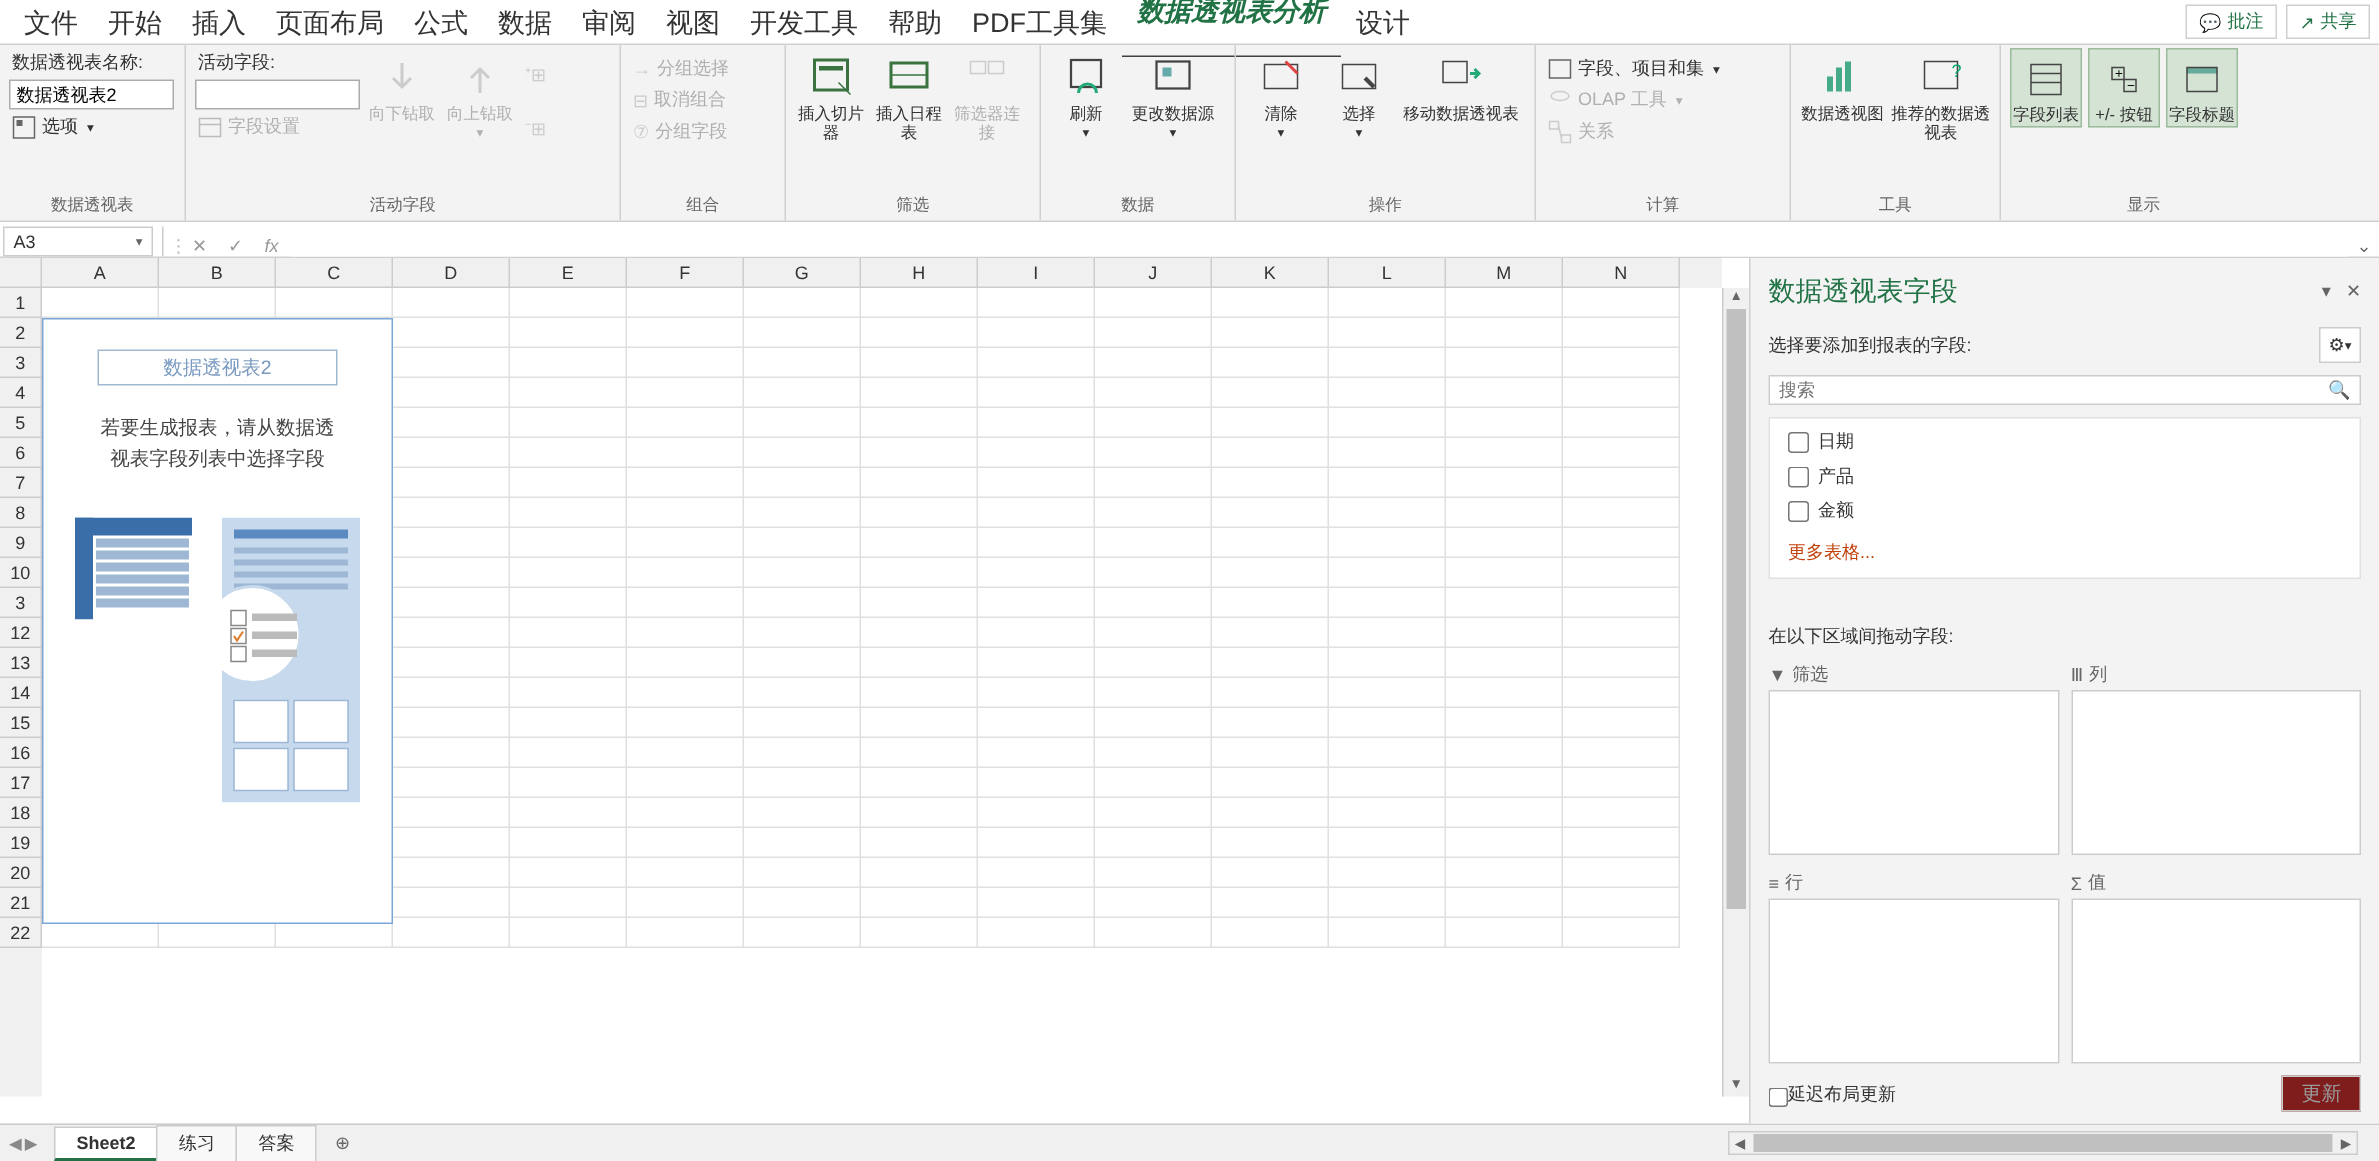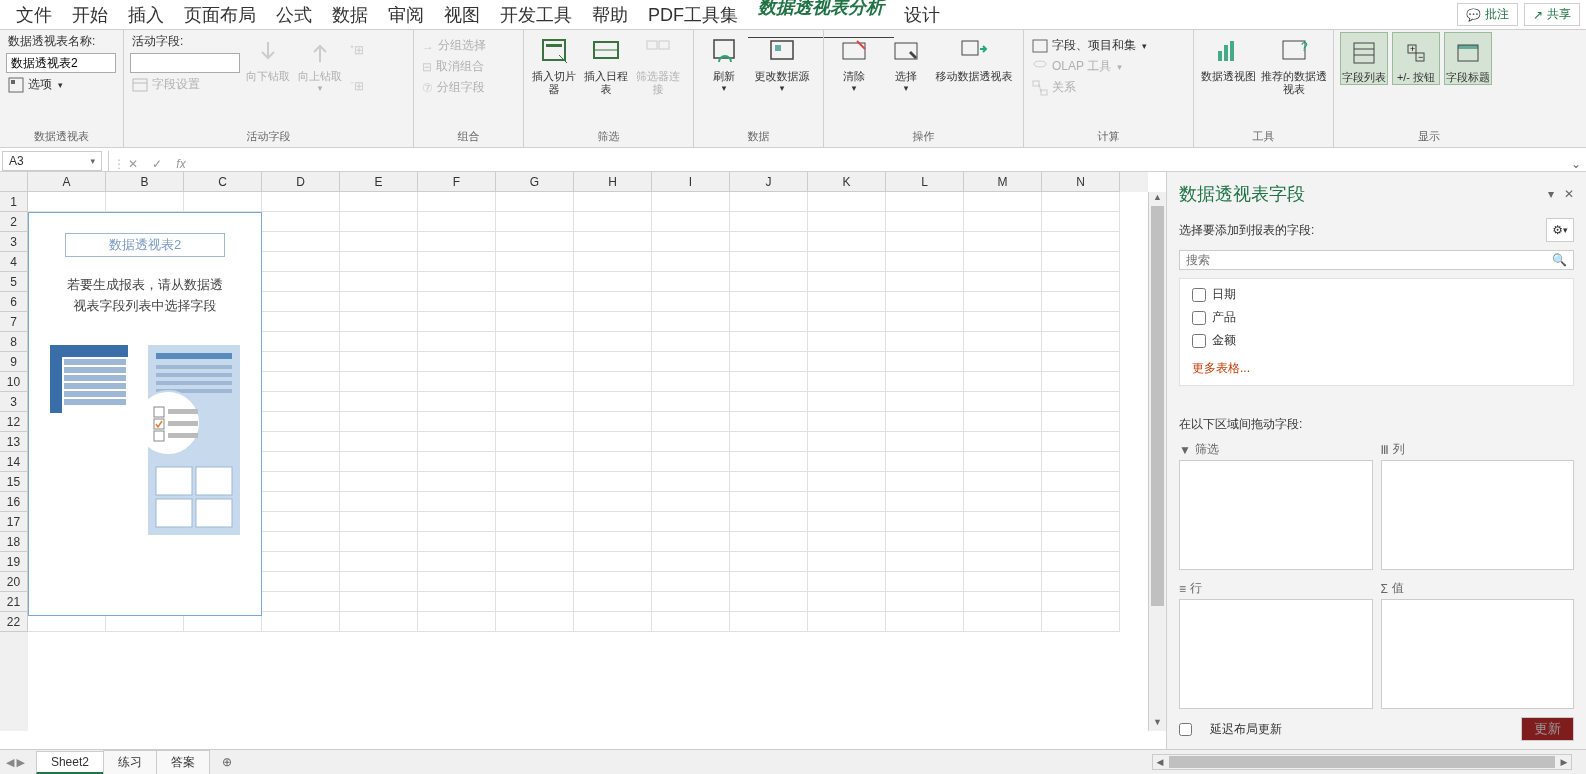--- a/index.html
+++ b/index.html
@@ -81,21 +81,21 @@
 .sp-zone-h { display: flex; align-items: center; gap: 4px; font-size: 12px; padding: 2px 0; color: #666; }
 .sp-zone-box { flex: 1; background: #fff; border: 1px solid #ccc; min-height: 38px; }
 .sp-footer { display: flex; align-items: center; justify-content: space-between; padding: 8px 12px; }
 .sp-update-btn { border: 1px solid #ccc; background: #7f1d1d; color: #999; padding: 2px 12px; }
 
 
 .sheet-tabs { height: 25px; display: flex; align-items: center; border-top: 1px solid #ccc; background: #f0f0f0; }
 .st-nav { display: flex; gap: 2px; padding: 0 6px; color: #888; }
 .st-nav span { cursor: pointer; font-size: 11px; }
 .st-tab { padding: 3px 14px; border: 1px solid #ccc; border-bottom: none; background: #f8f8f8; cursor: pointer; font-size: 12px; margin-left: -1px; }
-.st-tab.active { background: #fff; border-bottom: 2px solid #217346; font-weight: normal; }
+.st-tab.active { background: #fff; border-bottom: 2px solid #217346; font-weight: bold; }
 .st-add { margin-left: 12px; cursor: pointer; color: #666; }
 .st-sep { flex: 1; }
 .st-hscroll { width: 420px; height: 16px; background: #f0f0f0; border: 1px solid #ccc; margin-right: 14px; display: flex; align-items: center; position: relative; }
 .st-hscroll .arr { width: 14px; text-align: center; font-size: 9px; color: #666; }
 .st-hscroll .thumb { flex: 1; height: 12px; background: #c0c0c0; margin: 0 2px; }
 
 
 svg { display: block; }
 </style>
 </head>
@@ -925,21 +925,21 @@
       </div>
       <div class="sp-zone">
         <div class="sp-zone-h">
             <span>Σ</span>
             <span>值</span>
           </div>
         <div class="sp-zone-box"></div>
       </div>
     </div>
     <div class="sp-footer">
-      <label style="display:flex;align-items:center;gap:18px">
+      <label style="display:flex;align-items:flex-end;gap:0">
         <input type="checkbox" style="">
           <span>延迟布局更新</span>
       </label>
       <button class="sp-update-btn">更新</button>
     </div>
   </div>
 </div>
 
 <div class="sheet-tabs">
   <div class="st-nav">

